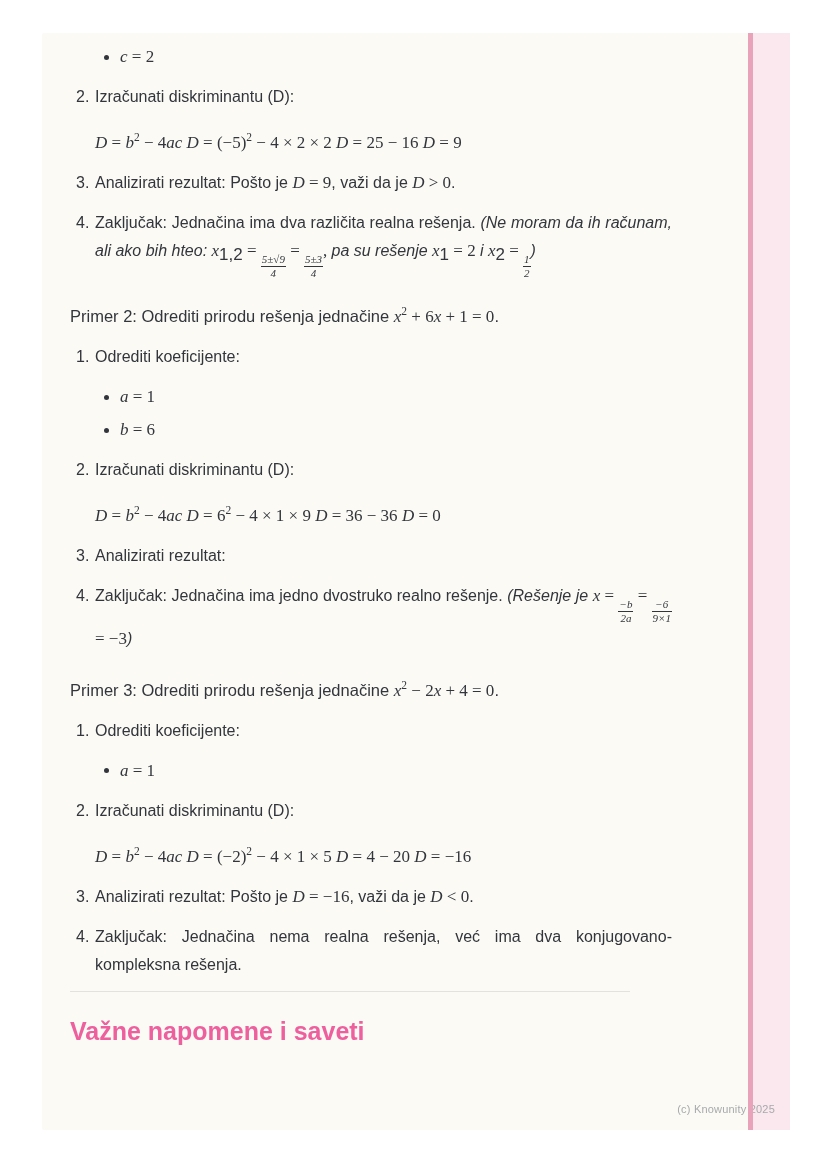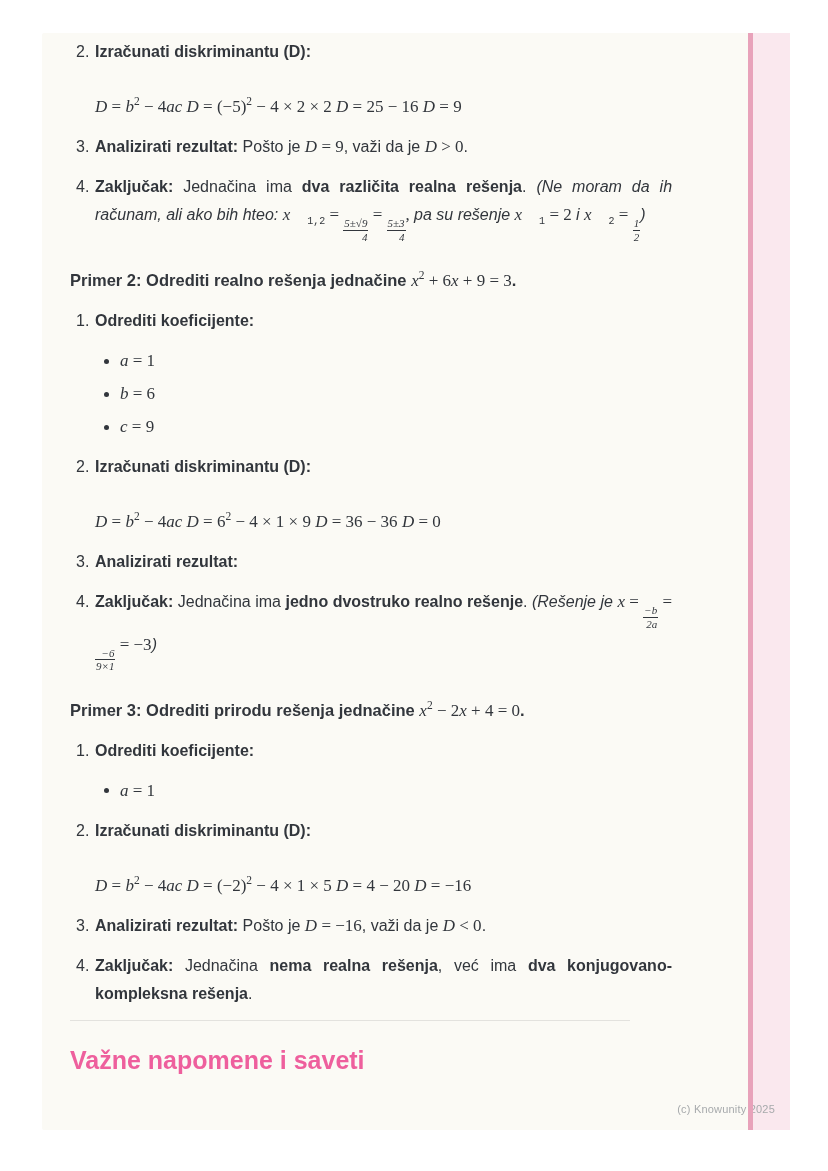--- a/index.html
+++ b/index.html
@@ -29,38 +29,38 @@
   .content {
     position: relative;
     padding: 5px 118px 0 28px;
     color: var(--text, #32363c);
     font-size: 16px;
   }
   #blocks > :first-child { margin-top: 0; }
   .oli { display: flex; margin: 12px 0; line-height: 28px; }
   .num { width: 19px; margin-left: 6px; flex: none; }
   .oli-body { flex: 1; text-align: justify; }
-  .formula { margin: 21px 0 12px 25px; line-height: 28px; }
+  .formula { margin: 12px 0 12px 25px; line-height: 28px; }
   .h3 { font-size: 16.5px; font-weight: 400; margin: 18px 0 12px; line-height: 28px; color: var(--text, #32363c); }
   ul.bullets { list-style: none; margin: 12px 0; padding: 0; }
   ul.bullets li { position: relative; padding-left: 50px; margin: 5px 0; line-height: 28px; }
   .dot {
     position: absolute; left: 34px; top: 11.5px;
     width: 5px; height: 5px; border-radius: 50%;
     background: var(--text, #32363c);
   }
   .s-r { }
-  .s-b { font-weight: 700; }
+  .s-b { font-weight: 400; }
   .s-i { font-style: italic; }
   .s-m  { font-family: "Liberation Serif", serif; font-size: 17px; }
   .s-mi { font-family: "Liberation Serif", serif; font-size: 17px; font-style: italic; }
   .s-sup { font-family: "Liberation Serif", serif; font-size: 11.5px; vertical-align: 7px; }
-  .s-sub { font-family: Liberation Mono, monospace; font-size: 10px; vertical-align: -4px; margin-left: 17px; }
+  .s-sub { font-family: Liberation Sans, sans-serif; font-size: 17px; vertical-align: -4px; }
   .frac {
-    display: inline-flex; flex-direction: column; text-align: right;
+    display: inline-flex; flex-direction: column; text-align: center;
     vertical-align: -7px; font-family: "Liberation Serif", serif;
     font-size: 11px; line-height: 1.15; font-style: italic;
   }
   .frac .fn { border-bottom: 1px solid var(--text, #32363c); padding: 0 1px; }
   .frac .fd { padding: 0 1px; }
   hr.divider {
     border: none; border-top: 1px solid var(--divider, #e3e2de);
     margin: 8px 0 0 0; width: 560px;
   }
   h2.section {
@@ -75,20 +75,23 @@
   }
 </style>
 </head>
 <body style="--accent-pink: #ee5f9d; --stripe-line: #e8a2ba; --stripe-bg: #fae8ee; --card-bg: #fbfaf5; --text: #32363c; --watermark: #a7aaac; --divider: #e3e2de;">
 
 <div class="card">
   <div class="stripe"></div>
   <div class="stripe-line"></div>
   <div class="content">
     <div id="blocks">
+        <ul class="bullets">
+          <li><span class="dot"></span><span class="li-body"><span class="s-mi">c</span><span class="s-m"> = 2</span></span></li>
+        </ul>
         <div class="oli">
           <span class="num">2.</span>
           <div class="oli-body"><span class="s-b">Izračunati diskriminantu (D):</span></div>
         </div>
         <div class="formula"><span class="s-mi">D</span><span class="s-m"> = </span><span class="s-mi">b</span><span class="s-sup">2</span><span class="s-m"> − 4</span><span class="s-mi">ac</span><span class="s-m"> </span><span class="s-mi">D</span><span class="s-m"> = (−5)</span><span class="s-sup">2</span><span class="s-m"> − 4 × 2 × 2 </span><span class="s-mi">D</span><span class="s-m"> = 25 − 16 </span><span class="s-mi">D</span><span class="s-m"> = 9</span></div>
         <div class="oli">
           <span class="num">3.</span>
           <div class="oli-body"><span class="s-b">Analizirati rezultat:</span><span class="s-r"> Pošto je </span><span class="s-mi">D</span><span class="s-m"> = 9</span><span class="s-r">, važi da je </span><span class="s-mi">D</span><span class="s-m"> &gt; 0</span><span class="s-r">.</span></div>
         </div>
         <div class="oli">
@@ -97,29 +100,28 @@
               <span class="fn">5±√9</span>
               <span class="fd">4</span>
             </span><span class="s-m"> = </span><span class="frac">
               <span class="fn">5±3</span>
               <span class="fd">4</span>
             </span><span class="s-m">, </span><span class="s-i">pa su rešenje </span><span class="s-mi">x</span><span class="s-sub">1</span><span class="s-m"> = 2 </span><span class="s-i">i </span><span class="s-mi">x</span><span class="s-sub">2</span><span class="s-m"> = </span><span class="frac">
               <span class="fn">1</span>
               <span class="fd">2</span>
             </span><span class="s-i">)</span></div>
         </div>
-        <h3 class="h3"><span class="s-b">Primer 2: Odrediti realno rešenja jednačine </span><span class="s-mi">x</span><span class="s-sup">2</span><span class="s-m"> + 6</span><span class="s-mi">x</span><span class="s-m"> + 9 = 3</span><span class="s-b">.</span></h3>
+        <h3 class="h3"><span class="s-b">Primer 2: Odrediti prirodu rešenja jednačine </span><span class="s-mi">x</span><span class="s-sup">2</span><span class="s-m"> + 6</span><span class="s-mi">x</span><span class="s-m"> + 1 = 0</span><span class="s-b">.</span></h3>
         <div class="oli">
           <span class="num">1.</span>
           <div class="oli-body"><span class="s-b">Odrediti koeficijente:</span></div>
         </div>
         <ul class="bullets">
           <li><span class="dot"></span><span class="li-body"><span class="s-mi">a</span><span class="s-m"> = 1</span></span></li>
           <li><span class="dot"></span><span class="li-body"><span class="s-mi">b</span><span class="s-m"> = 6</span></span></li>
-          <li><span class="dot"></span><span class="li-body"><span class="s-mi">c</span><span class="s-m"> = 9</span></span></li>
         </ul>
         <div class="oli">
           <span class="num">2.</span>
           <div class="oli-body"><span class="s-b">Izračunati diskriminantu (D):</span></div>
         </div>
         <div class="formula"><span class="s-mi">D</span><span class="s-m"> = </span><span class="s-mi">b</span><span class="s-sup">2</span><span class="s-m"> − 4</span><span class="s-mi">ac</span><span class="s-m"> </span><span class="s-mi">D</span><span class="s-m"> = 6</span><span class="s-sup">2</span><span class="s-m"> − 4 × 1 × 9 </span><span class="s-mi">D</span><span class="s-m"> = 36 − 36 </span><span class="s-mi">D</span><span class="s-m"> = 0</span></div>
         <div class="oli">
           <span class="num">3.</span>
           <div class="oli-body"><span class="s-b">Analizirati rezultat:</span></div>
         </div>

